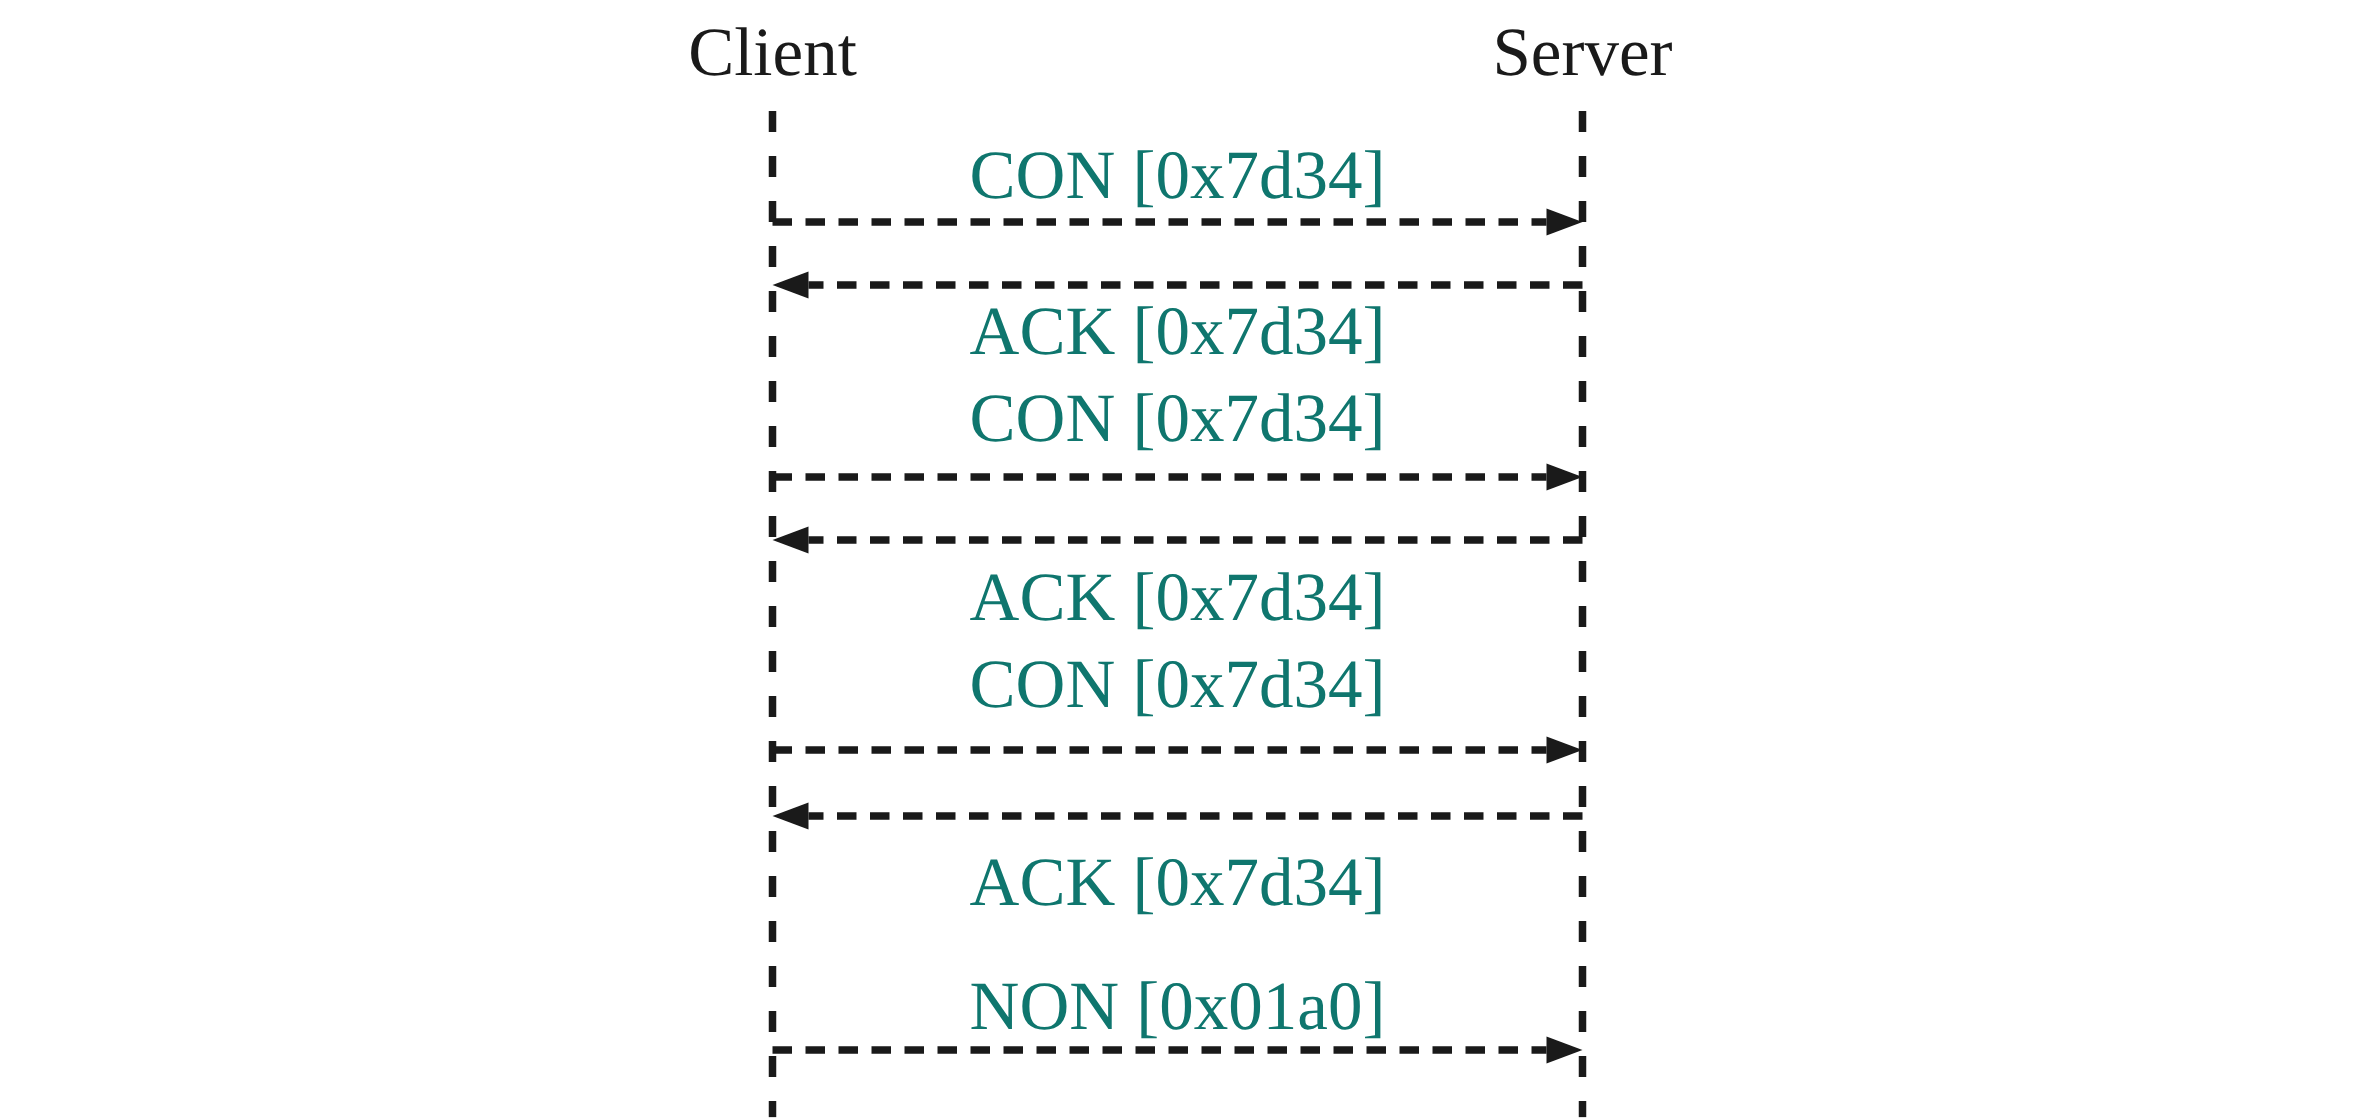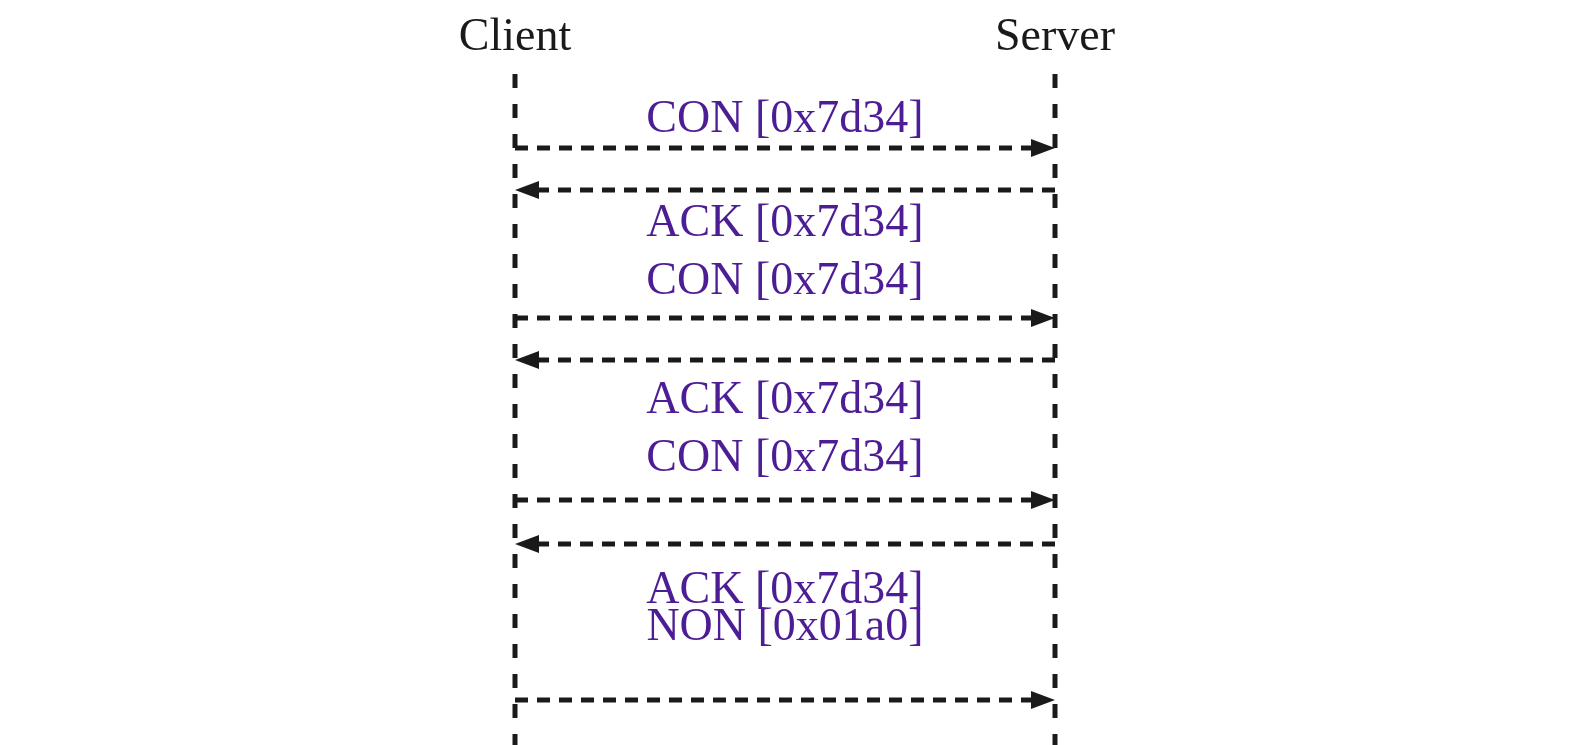--- a/index.html
+++ b/index.html
@@ -24,21 +24,21 @@
     line-height: 1;
     color: #1a1a1a;
     white-space: nowrap;
     font-family: "Liberation Serif", "DejaVu Serif", serif;
   }
   .msg-label {
     position: absolute;
     transform: translateX(-50%);
     font-size: 46px;
     line-height: 1;
-    color: #4c1d95;
+    color: #0f766e;
     white-space: nowrap;
     font-family: "Liberation Serif", "DejaVu Serif", serif;
   }
   #svg-layer {
     position: absolute;
     left: 0;
     top: 0;
     width: 1575px;
     height: 745px;
   }
@@ -89,16 +89,16 @@
       <div class="actor-label" style="left: 515px; top: 12px;">Client</div>
       <div class="actor-label" style="left: 1055px; top: 12px; text-align: right;">Server</div>
     </div>
   <div id="message-labels">
       <div class="msg-label" style="left: 785px; top: 94px;">CON [0x7d34]</div>
       <div class="msg-label" style="left: 785px; top: 198px;">ACK [0x7d34]</div>
       <div class="msg-label" style="left: 785px; top: 256px;">CON [0x7d34]</div>
       <div class="msg-label" style="left: 785px; top: 375px;">ACK [0x7d34]</div>
       <div class="msg-label" style="left: 785px; top: 433px;">CON [0x7d34]</div>
       <div class="msg-label" style="left: 785px; top: 565px;">ACK [0x7d34]</div>
-      <div class="msg-label" style="left: 785px; top: 602px;">NON [0x01a0]</div>
+      <div class="msg-label" style="left: 785px; top: 648px;">NON [0x01a0]</div>
     </div>
 
 </div>
 
 </body></html>

